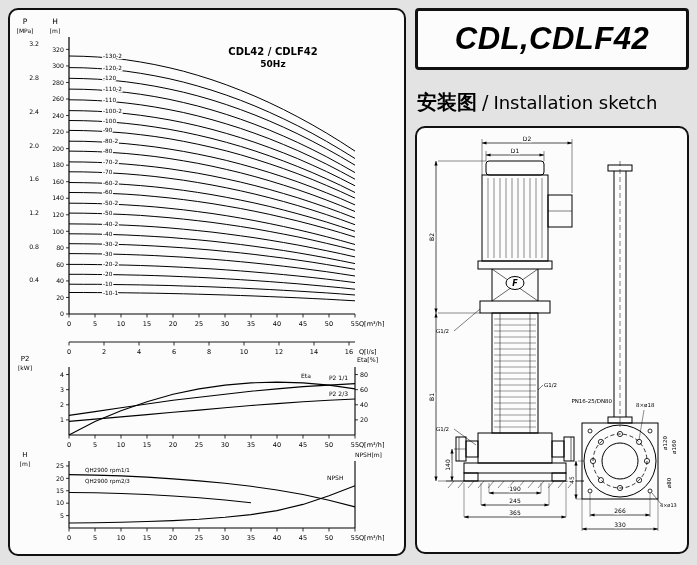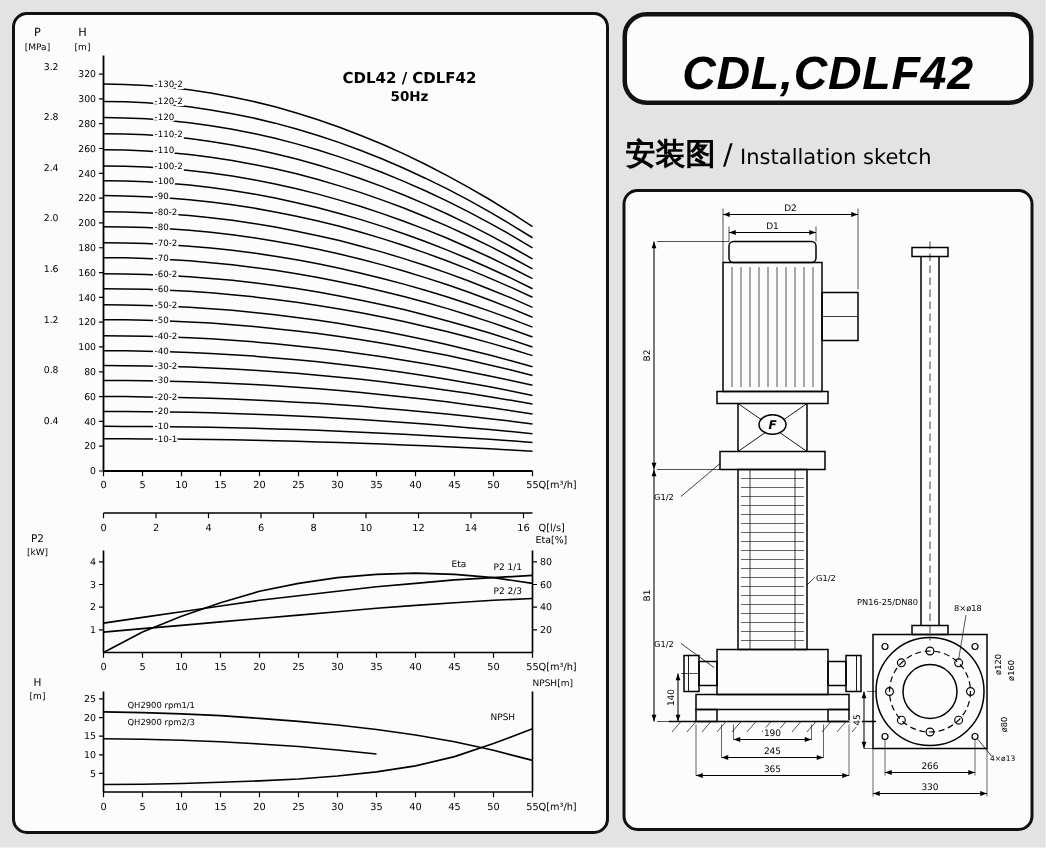--- a/index.html
+++ b/index.html
@@ -9,31 +9,31 @@
     font-family:"DejaVu Sans",sans-serif;
   }
   .chart-panel{
     position:absolute;left:8px;top:8px;width:398px;height:548px;
     background:#fcfcfc;border:2px solid #111;border-radius:10px;
     box-sizing:border-box;padding:1px;
   }
   .chart-panel svg{display:block}
   .right-col{position:absolute;left:415px;top:8px;width:274px}
   .title-box{
-    height:62px;border:3px solid #111;border-radius:16px;background:#fcfcfc;
-    display:flex;align-items:flex-end;justify-content:center;box-sizing:border-box;
+    height:62px;border:3px solid #111;border-radius:4px;background:#fcfcfc;
+    display:flex;align-items:center;justify-content:center;box-sizing:border-box;
   }
   .title-box .model{
     font-family:"Liberation Sans",sans-serif;
     font-style:italic;font-weight:bold;font-size:31px;letter-spacing:0.5px;
   }
   .install-heading{margin:20px 0 12px 2px;height:24px;line-height:24px;white-space:nowrap}
   .install-heading .cn{font-weight:bold;font-size:20px}
   .install-heading .sep{font-size:19px;margin:0 5px;font-weight:normal}
-  .install-heading .en{font-size:14px}
+  .install-heading .en{font-size:18px}
   .sketch-panel{
     width:274px;height:428px;background:#fcfcfc;border:2px solid #111;border-radius:10px;
     box-sizing:border-box;padding:3px;
   }
   .sketch-panel svg{display:block}
 </style>
 </head>
 <body>
 
 <div class="page">

